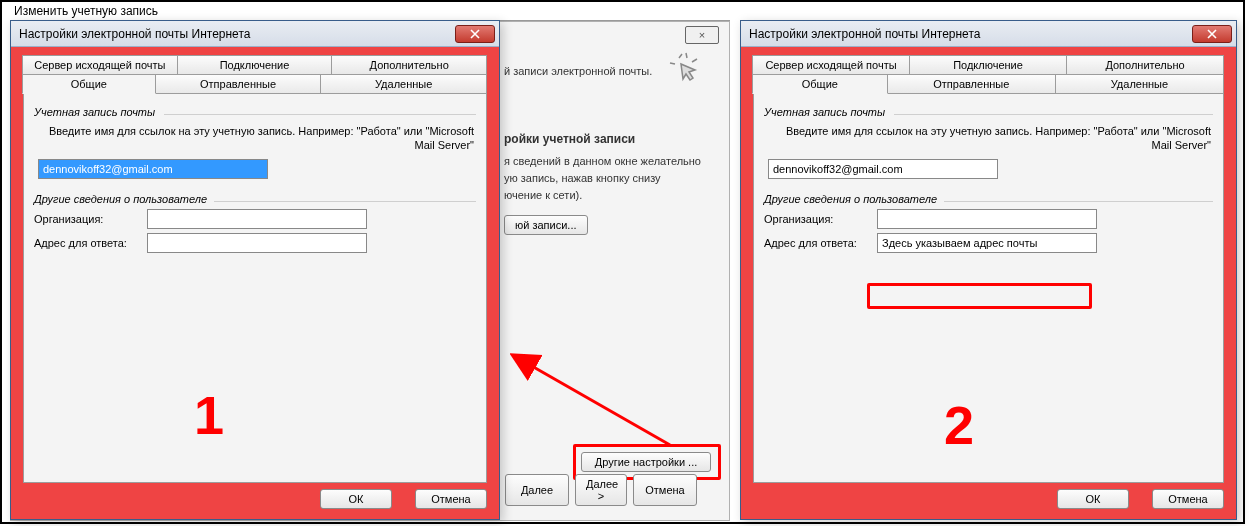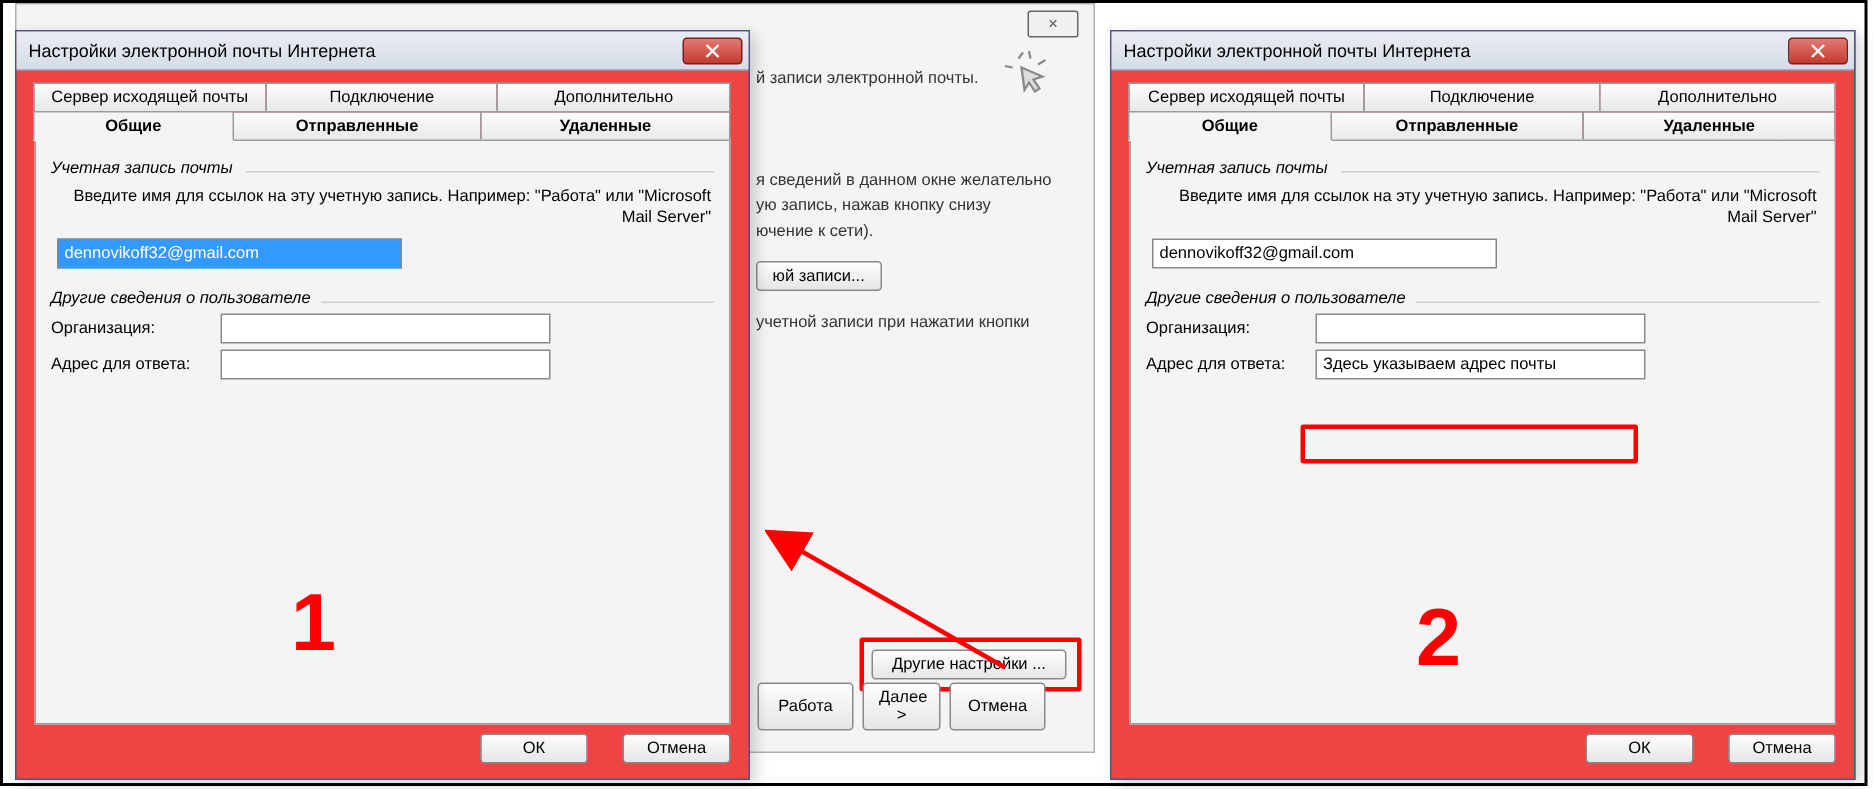--- a/index.html
+++ b/index.html
@@ -107,21 +107,21 @@
       flex: 1;
       background: linear-gradient(#fcfcfc,#e8e8e8);
       border: 1px solid #9c9c9c;
       border-bottom: none;
       padding: 3px 0;
       text-align: center;
       font-size: 11px;
       cursor: pointer;
       margin-left: -1px;
     }
-    .tabrow2 { display: flex; font-weight: bold; }
+    .tabrow2 { display: flex; }
     .tabrow2 .tab-btn.active {
       background: #f4f4f4;
       border-bottom: 1px solid #f4f4f4;
       position: relative;
       z-index: 2;
     }
     .sheet {
       border: 1px solid #9c9c9c;
       padding: 12px 10px;
       margin-top: -1px;
@@ -202,44 +202,45 @@
       display: flex;
       gap: 6px;
     }
   </style>
 </head>
 <body>
 
 <div class="outer-border"></div>
 
 <div class="parent-window">
+  <div class="parent-title">Изменить учетную запись</div>
   <div class="parent-body">
     <div class="bg-close-icon">×</div>
     <div class="cursor-icon">
       <svg viewBox="0 0 32 32">
           <g fill="none" stroke="#888" stroke-width="1.5">
             <path d="M10 6 l3 -4 M18 6 l-1 -5 M6 12 l-5 -1 M23 10 l5 -3"></path>
             <path d="M12 12 l14 6 l-6 2 l4 6 l-3 2 l-4 -6 l-3 5 z" fill="#ddd"></path>
           </g>
         </svg>
     </div>
     <div class="bg-hint" style="top:42px;">
       <p>й записи электронной почты.</p>
     </div>
     <div class="bg-hint" style="top:110px;">
+      <div class="heading">ройки учетной записи</div>
       <p>я сведений в данном окне желательно</p>
       <p style="margin-top:-10px">ую запись, нажав кнопку снизу</p>
       <p style="margin-top:-10px">ючение к сети).</p>
       <button class="small-btn">юй записи...</button>
-      <p style="margin-top:14px">учетной записи при нажатии кнопки</p>
     </div>
     <button class="small-btn" style="position:absolute;left:570px;top:430px;width:130px;">Другие настройки ...</button>
     <div class="highlight-box" style="left:562px;top:422px;width:148px;height:36px;"></div>
     <div class="parent-bottom-btns">
-      <button class="small-btn" style="width:64px">Работа</button>
+      <button class="small-btn" style="width:64px">Далее</button>
       <button class="small-btn" style="width:52px">Далее &gt;</button>
       <button class="small-btn" style="width:64px">Отмена</button>
     </div>
   </div>
 </div>
 
 <div class="dialog dialog1">
   <div class="titlebar">
     <span>Настройки электронной почты Интернета</span>
     <div class="close-btn">

